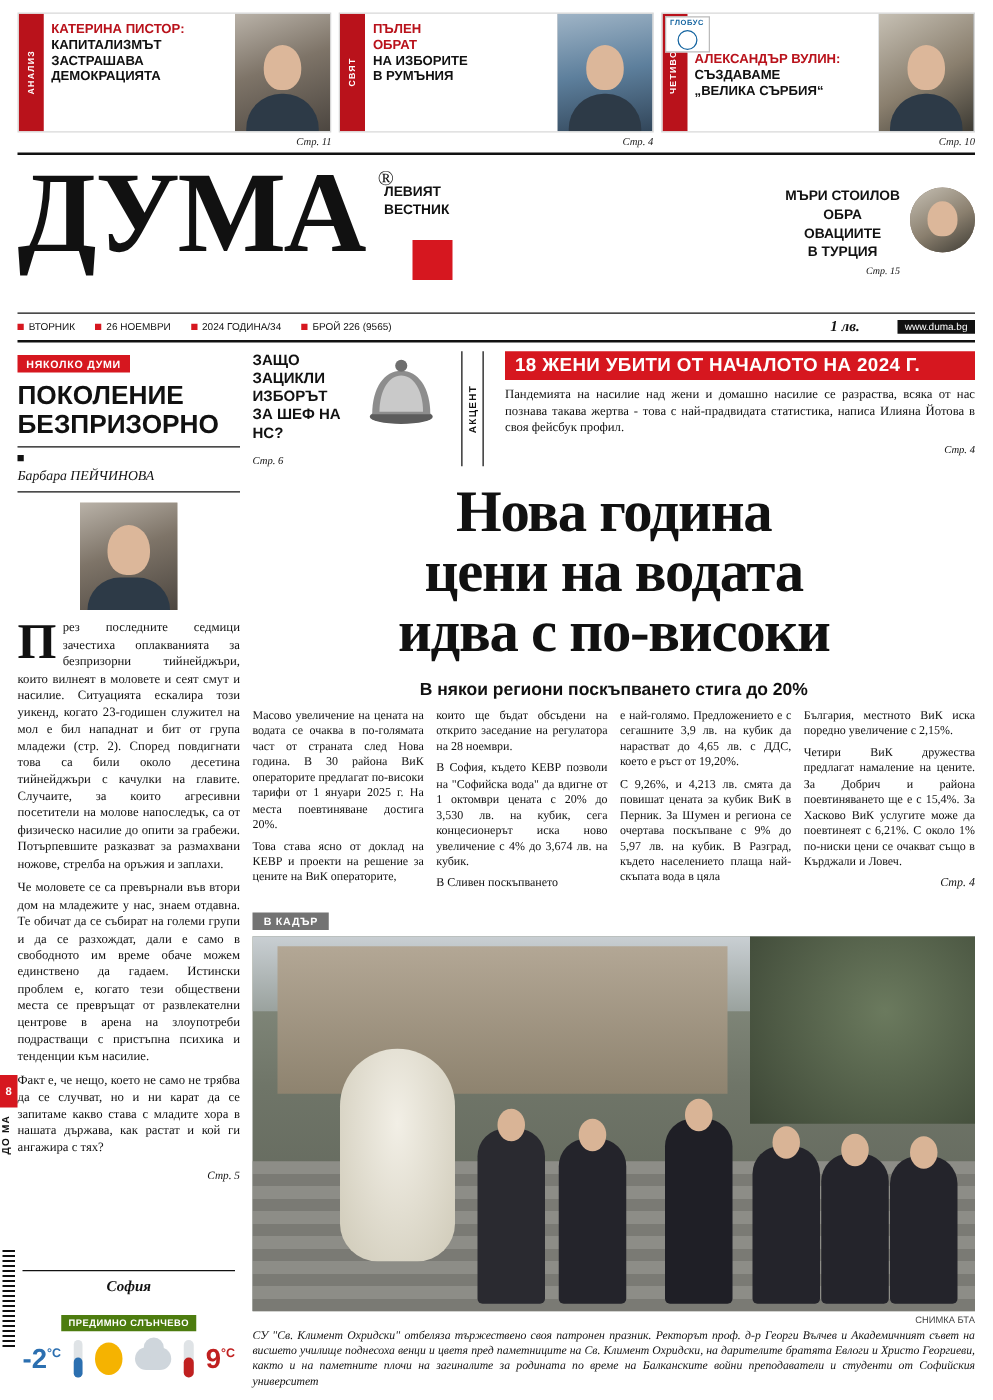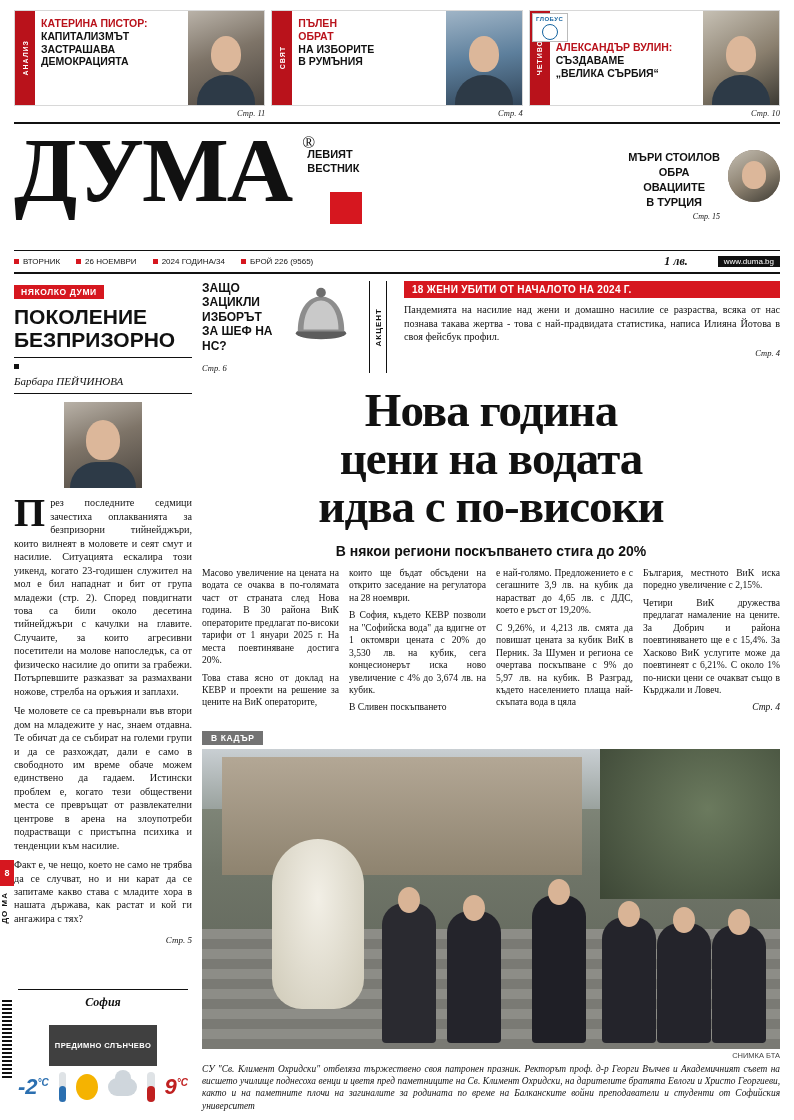--- a/index.html
+++ b/index.html
@@ -72,21 +72,21 @@
 
   
   .band{display:flex;gap:17px;}
   .quiz{width:150px;position:relative;}
   .quiz .qtext{font-family:"Liberation Sans",sans-serif;font-weight:bold;font-size:12px;line-height:1.2;text-transform:uppercase;width:86px;}
   .quiz .bell{position:absolute;right:0;top:0;width:62px;height:62px;}
   .quiz .qpage{font-size:8.5px;font-style:italic;margin-top:10px;}
   .accent-tab{width:16px;background:#fff;border-left:1px solid #111;border-right:1px solid #111;font-family:"Liberation Sans",sans-serif;font-size:8px;font-weight:bold;letter-spacing:1px;display:flex;align-items:center;justify-content:center;}
   .accent-tab span{writing-mode:vertical-rl;transform:rotate(180deg);}
   .accent-body{flex:1;}
-  .accent-title{background:#d6171f;color:#fff;font-family:"Liberation Sans",sans-serif;font-weight:bold;font-size:10px;padding:3px 8px;text-transform:uppercase;letter-spacing:.3px;}
+  .accent-title{background:#d6171f;color:#fff;font-family:"Liberation Sans",sans-serif;font-weight:bold;font-size:15px;padding:3px 8px;text-transform:uppercase;letter-spacing:.3px;}
   .accent-text{font-size:10.2px;line-height:1.33;text-align:justify;margin-top:5px;}
   .accent-page{text-align:right;font-size:8.5px;font-style:italic;margin-top:4px;}
 
   
   .main-head{font-family:"Liberation Serif",serif;font-weight:bold;font-size:47px;line-height:1.02;text-align:center;margin:14px 0 0;letter-spacing:-1px;}
   .main-sub{font-family:"Liberation Sans",sans-serif;font-weight:bold;font-size:14px;text-align:center;margin:12px 0 8px;}
   .cols3{display:flex;gap:10px;font-size:9.6px;line-height:1.3;text-align:justify;}
   .cols3 > div{flex:1;}
   .cols3 p{margin:0 0 5px;}
   .cols3 .pg{text-align:right;font-style:italic;}
@@ -101,22 +101,22 @@
   .photo .wreath{position:absolute;left:70px;top:90px;width:92px;height:170px;background:radial-gradient(ellipse at 50% 35%,#f2efe6,#cfcab8);border-radius:46px 46px 30px 30px;}
   .photo .robe{position:absolute;bottom:6px;width:54px;height:130px;background:#24242b;border-radius:22px 22px 4px 4px;}
   .photo .head{position:absolute;width:22px;height:26px;border-radius:50%;background:#d9b496;}
   .photo .trees{position:absolute;right:0;top:0;width:180px;height:150px;background:radial-gradient(circle at 60% 40%,#6b7a5e,#3d4736);}
   .photo-credit{text-align:right;font-family:"Liberation Sans",sans-serif;font-size:7.5px;color:#444;margin-top:2px;}
   .caption{font-size:9.4px;line-height:1.3;text-align:justify;font-style:italic;margin-top:3px;}
 
   
   .weather{margin-top:8px;border-top:1px solid #111;padding-top:5px;text-align:center;}
   .weather .city{font-family:"Liberation Serif",serif;font-weight:bold;font-style:italic;font-size:12px;}
-  .weather .cond{background:#404040;color:#fff;font-family:"Liberation Sans",sans-serif;font-size:7.5px;font-weight:bold;padding:16px 6px;display:inline-block;margin-top:15px;letter-spacing:.4px;}
-  .weather .temps{display:flex;align-items:center;justify-content:flex-start;gap:10px;margin-top:6px;font-style:italic;}
+  .weather .cond{background:#4d7c0f;color:#fff;font-family:"Liberation Sans",sans-serif;font-size:7.5px;font-weight:bold;padding:2px 6px;display:inline-block;margin-top:15px;letter-spacing:.4px;}
+  .weather .temps{display:flex;align-items:center;justify-content:flex-start;gap:10px;margin-top:6px;}
   .weather .t{font-family:"Liberation Sans",sans-serif;font-weight:bold;font-size:22px;}
   .weather .t sup{font-size:10px;}
   .weather .tblue{color:#2b6fb0;}
   .weather .tred{color:#c02020;}
   .sun{width:26px;height:26px;border-radius:50%;background:#f5b301;display:inline-block;}
   .cloud{width:34px;height:18px;background:#cfd6dc;border-radius:12px;display:inline-block;position:relative;}
   .cloud:before{content:"";position:absolute;width:16px;height:16px;background:#cfd6dc;border-radius:50%;top:-8px;left:7px;}
   .thermo{width:9px;height:30px;background:#dfe3e6;border-radius:5px;display:inline-block;position:relative;}
   .thermo i{position:absolute;bottom:0;left:0;right:0;height:16px;background:#2b6fb0;border-radius:5px;}
   .thermo.red i{background:#c02020;}

